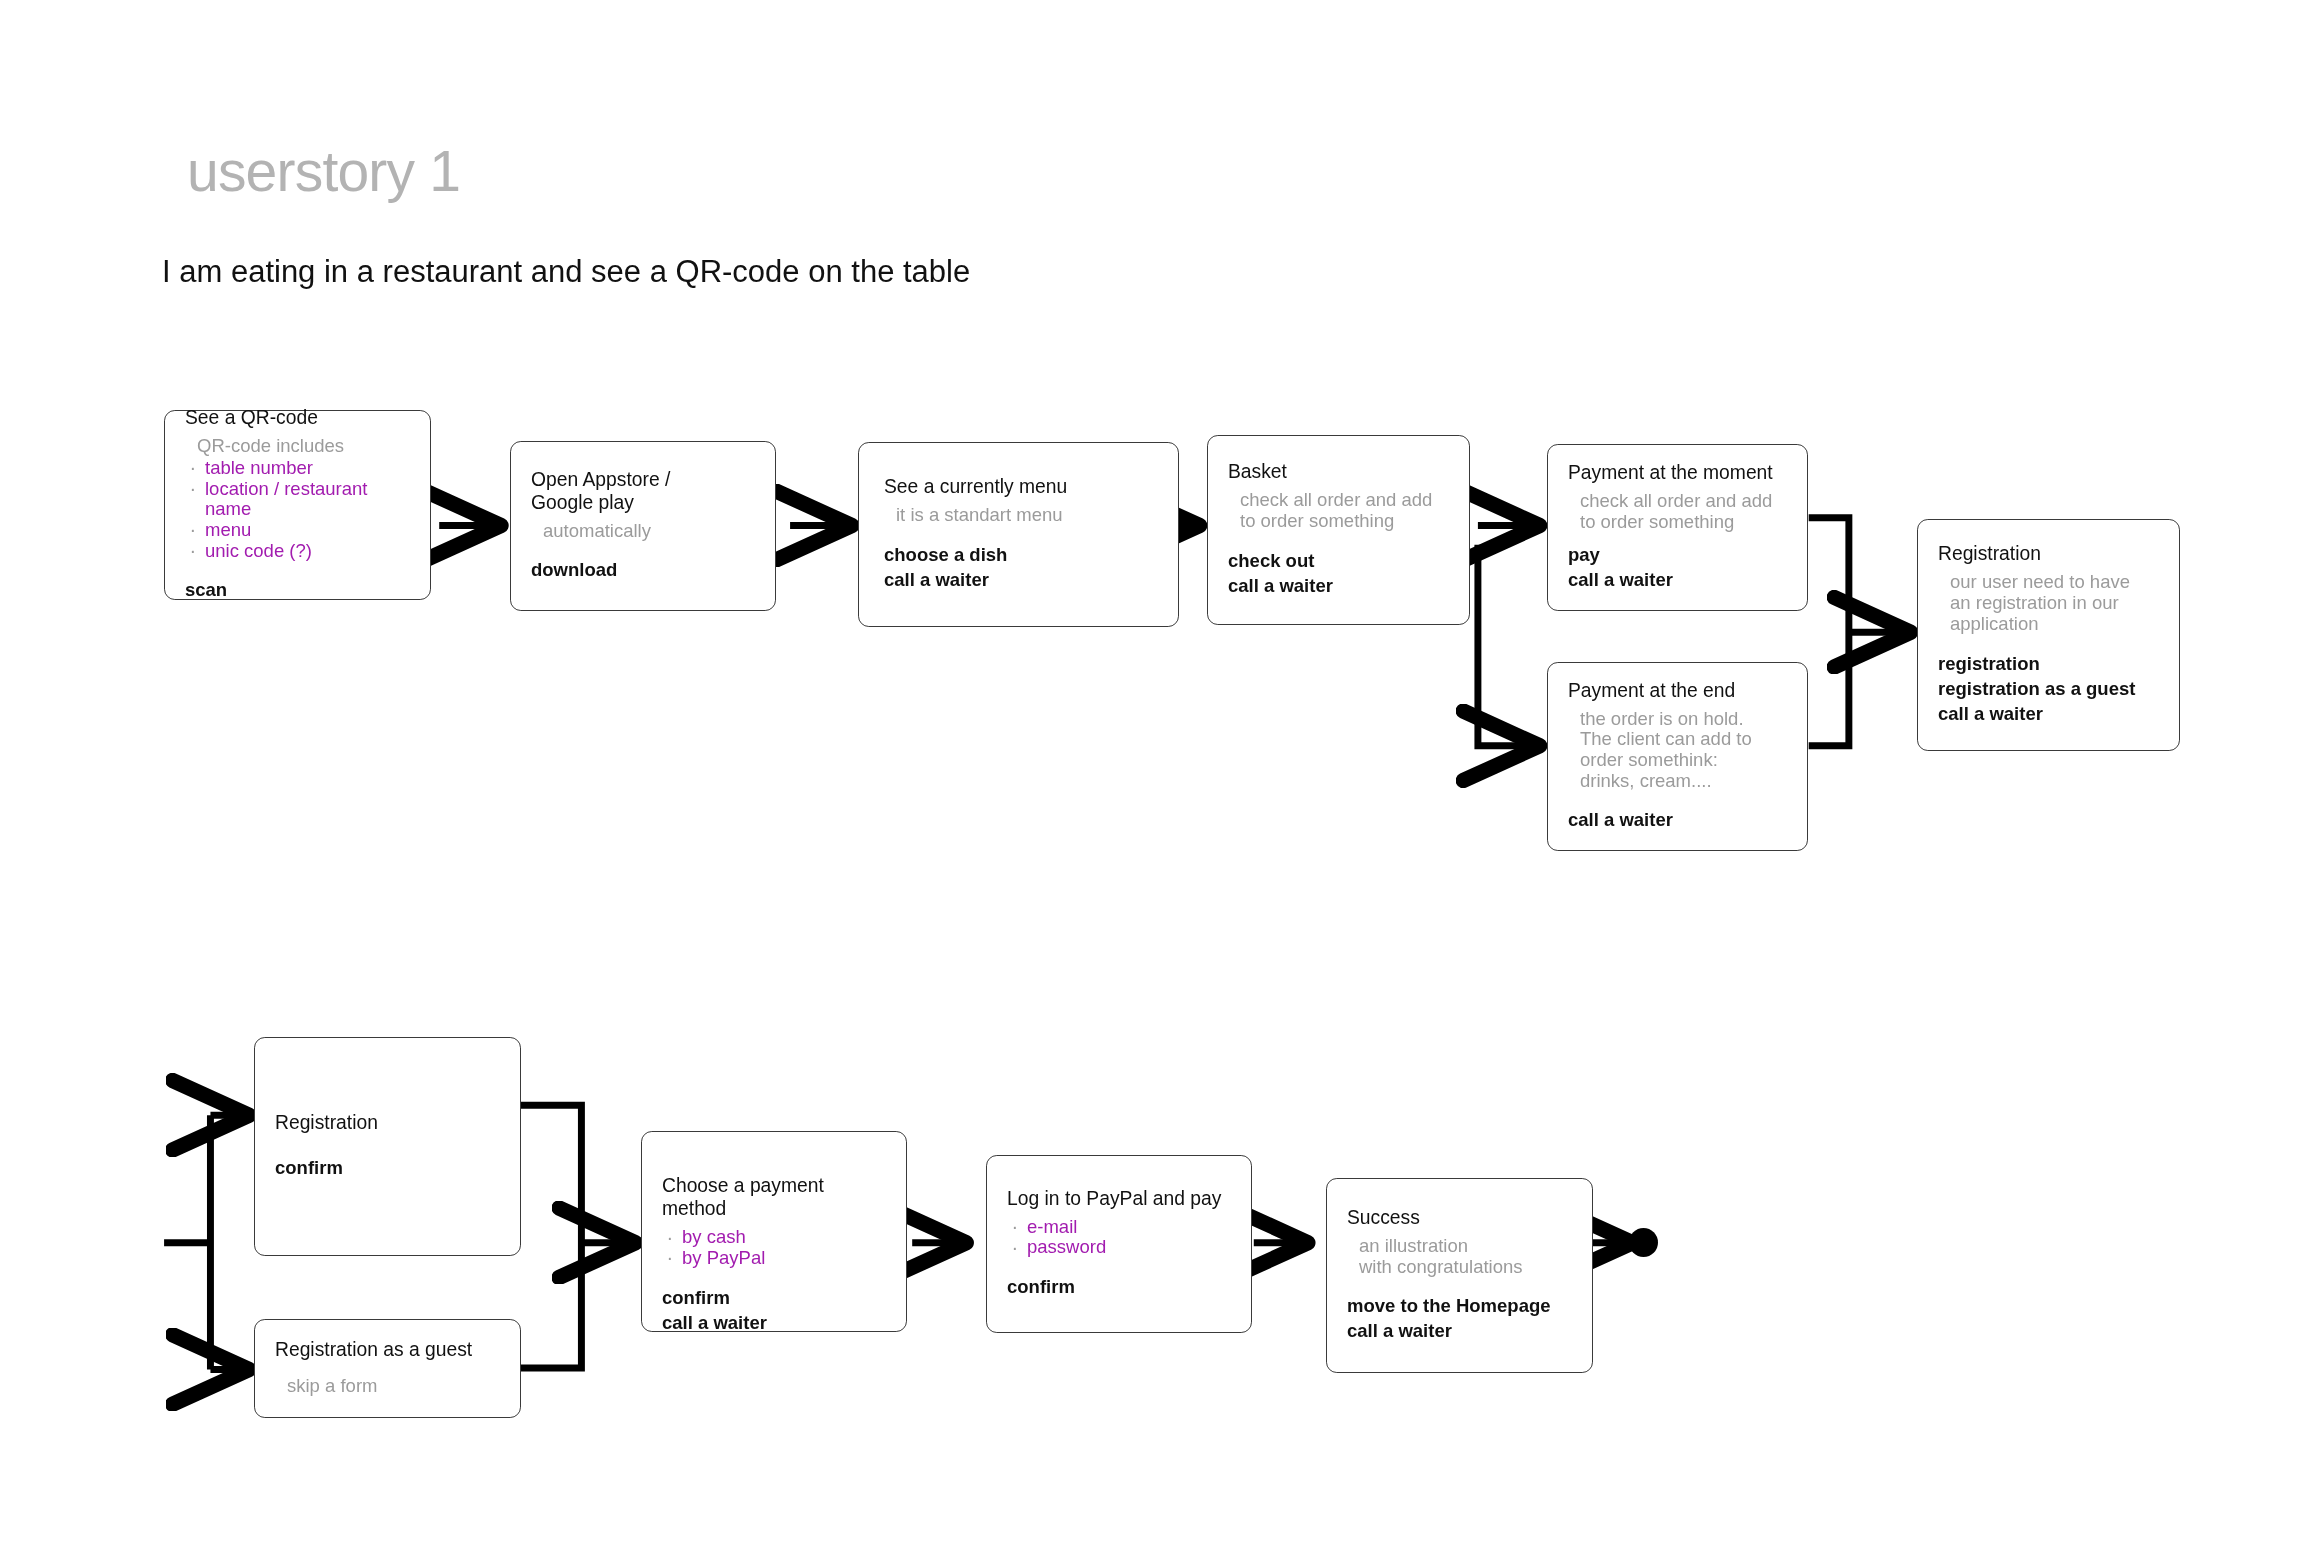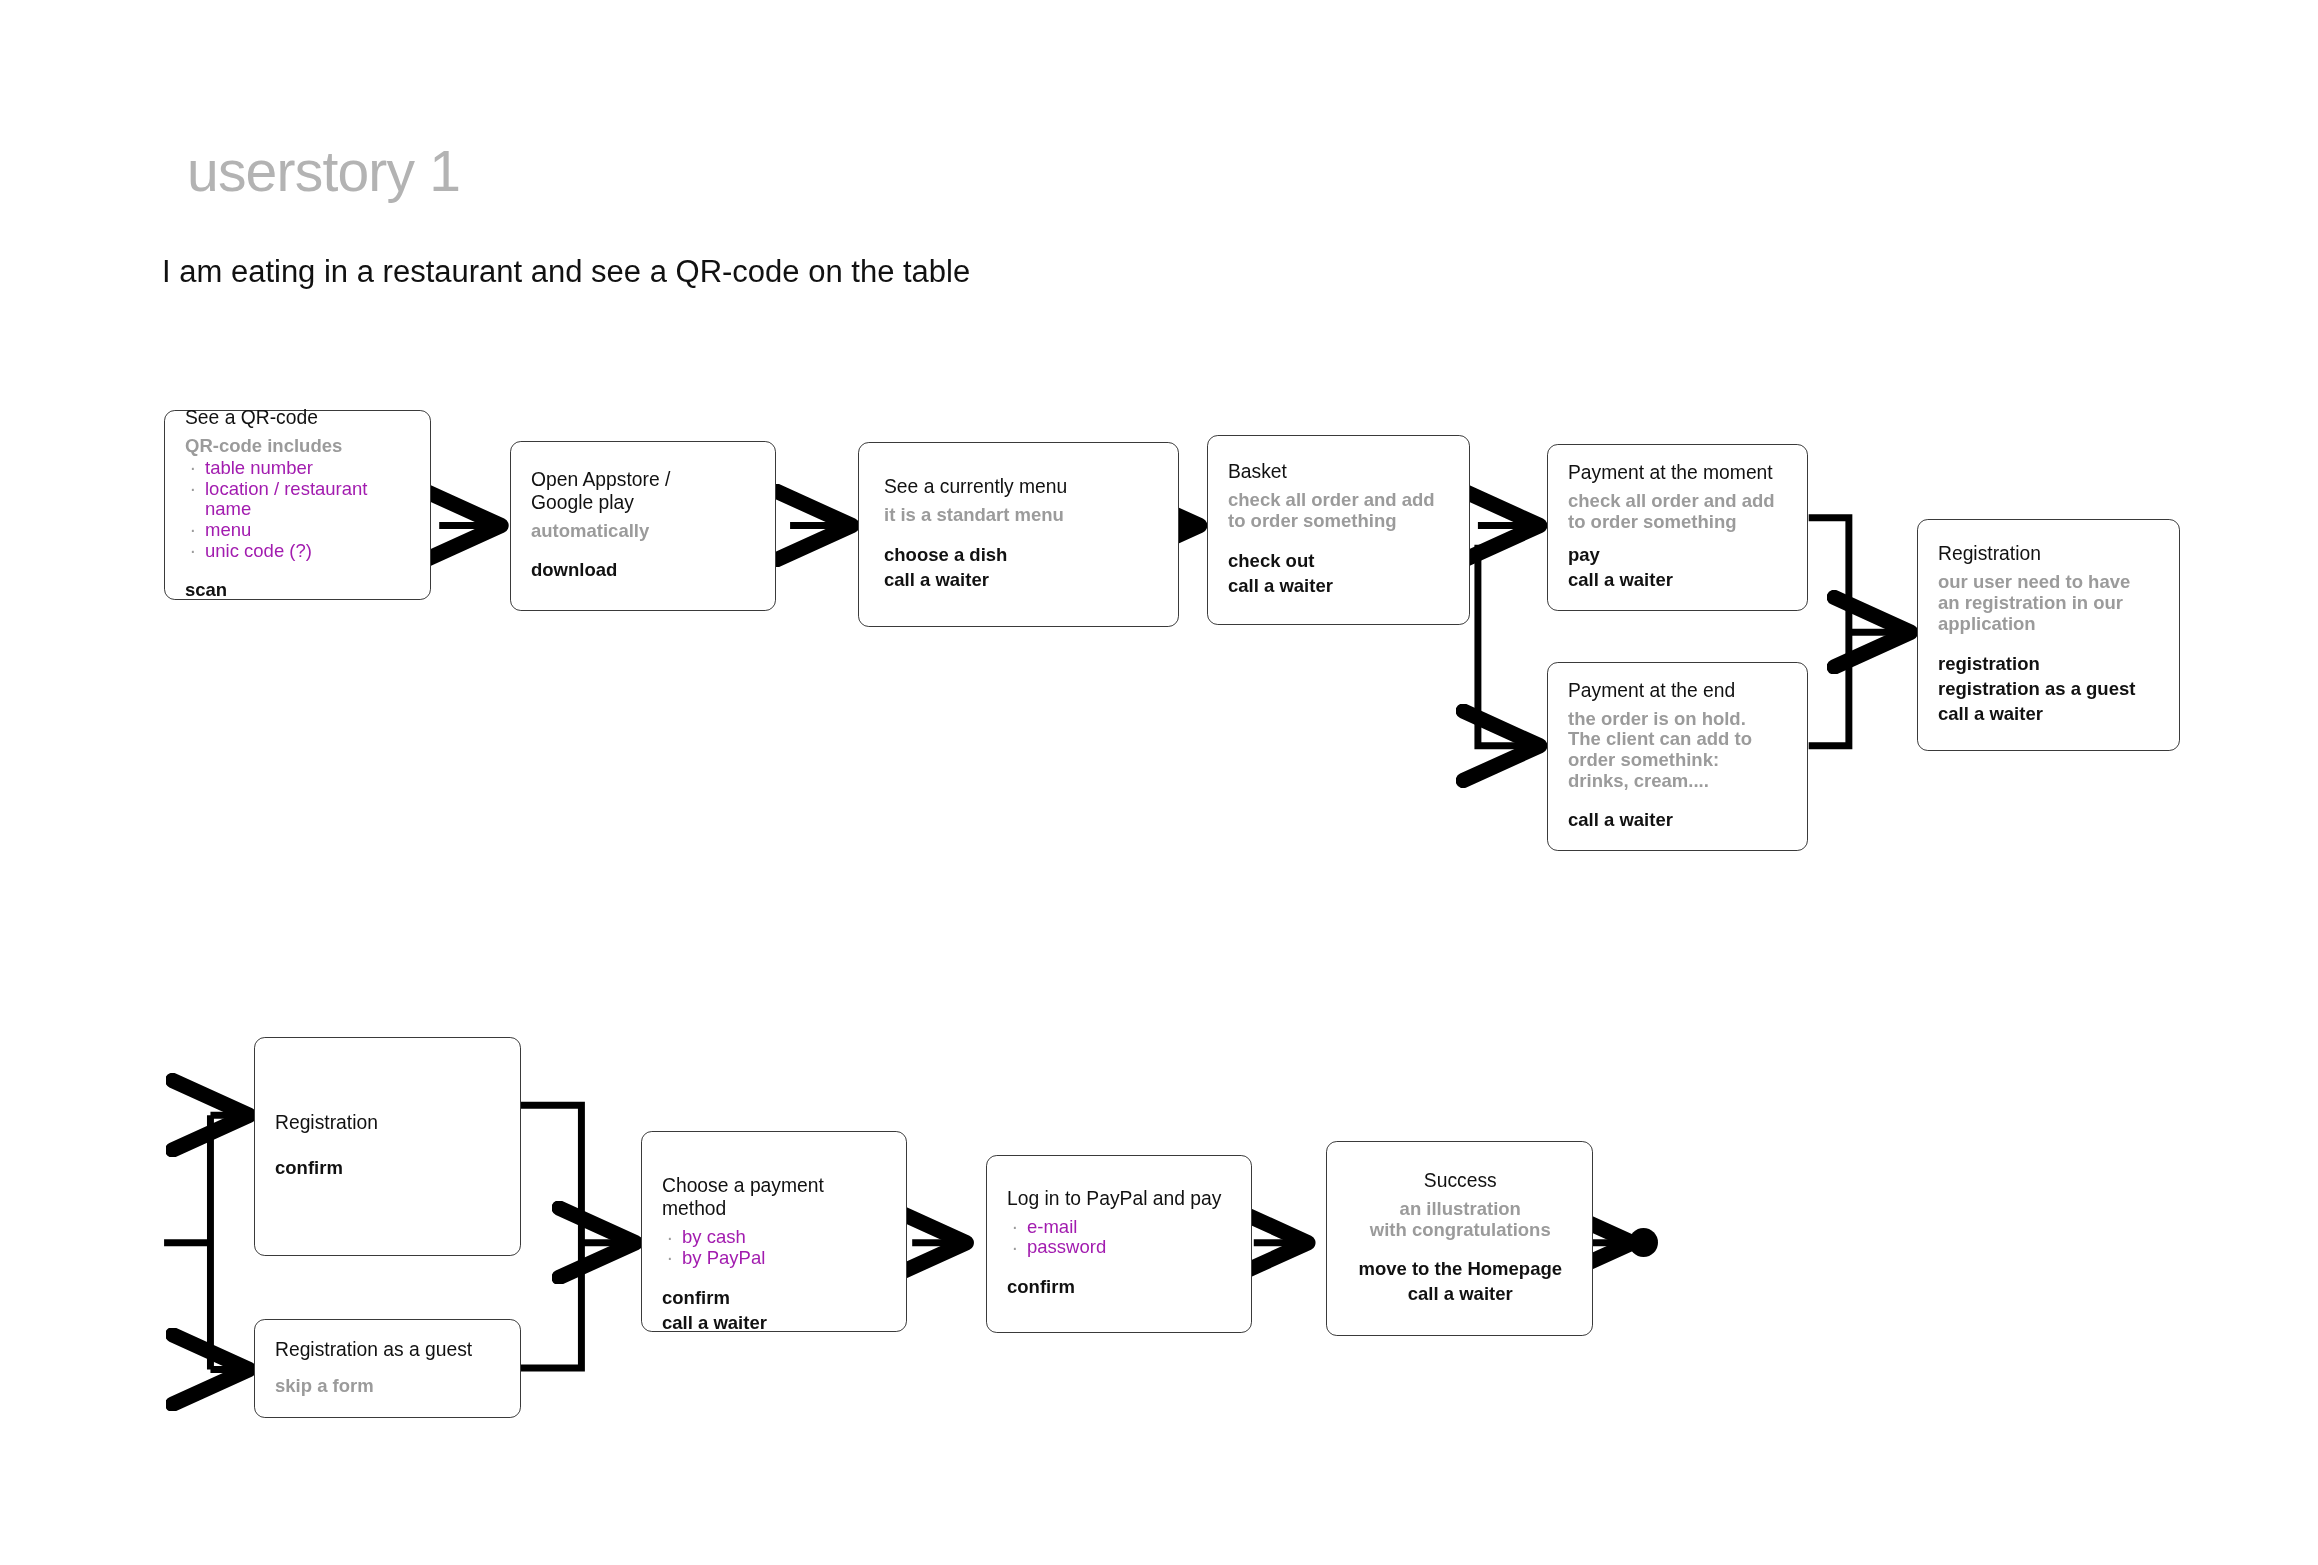--- a/index.html
+++ b/index.html
@@ -65,25 +65,26 @@
   }
   .node-title {
     font-size: 19.3px;
     font-weight: 400;
     color: #111111;
     line-height: 1.18;
     margin-bottom: 6.2px;
   }
   .node-desc {
     font-size: 18.5px;
-    font-weight: 700;
+    font-weight: 400;
     color: #9b9b9b;
     line-height: 1.12;
     margin-bottom: 1.5px;
     white-space: pre-line;
+    margin-left: 12px;
   }
   .node-list {
     list-style: none;
     margin: 0 0 1.5px 0;
     padding: 0 0 0 20px;
   }
   .node-list li {
     font-size: 18.5px;
     color: #a21caf;
     line-height: 1.12;
@@ -266,21 +267,21 @@
     <div class="node-title">Log in to PayPal and pay</div>
     <ul class="node-list">
       <li>e-mail</li>
       <li>password</li>
     </ul>
     <div class="node-actions">
       <div class="node-action">confirm</div>
     </div>
   </div>
 
-  <div class="node" style="left:1326px; top:1141px; width:267px; height:195px;text-align:center;">
+  <div class="node" style="left:1326px; top:1178px; width:267px; height:195px;">
     <div class="node-title">Success</div>
     <div class="node-desc">an illustration
 with congratulations</div>
     <div class="node-actions">
       <div class="node-action">move to the Homepage</div>
       <div class="node-action">call a waiter</div>
     </div>
   </div>
 
   <div id="end-node" style="left:1629px; top:1228px;"></div>

